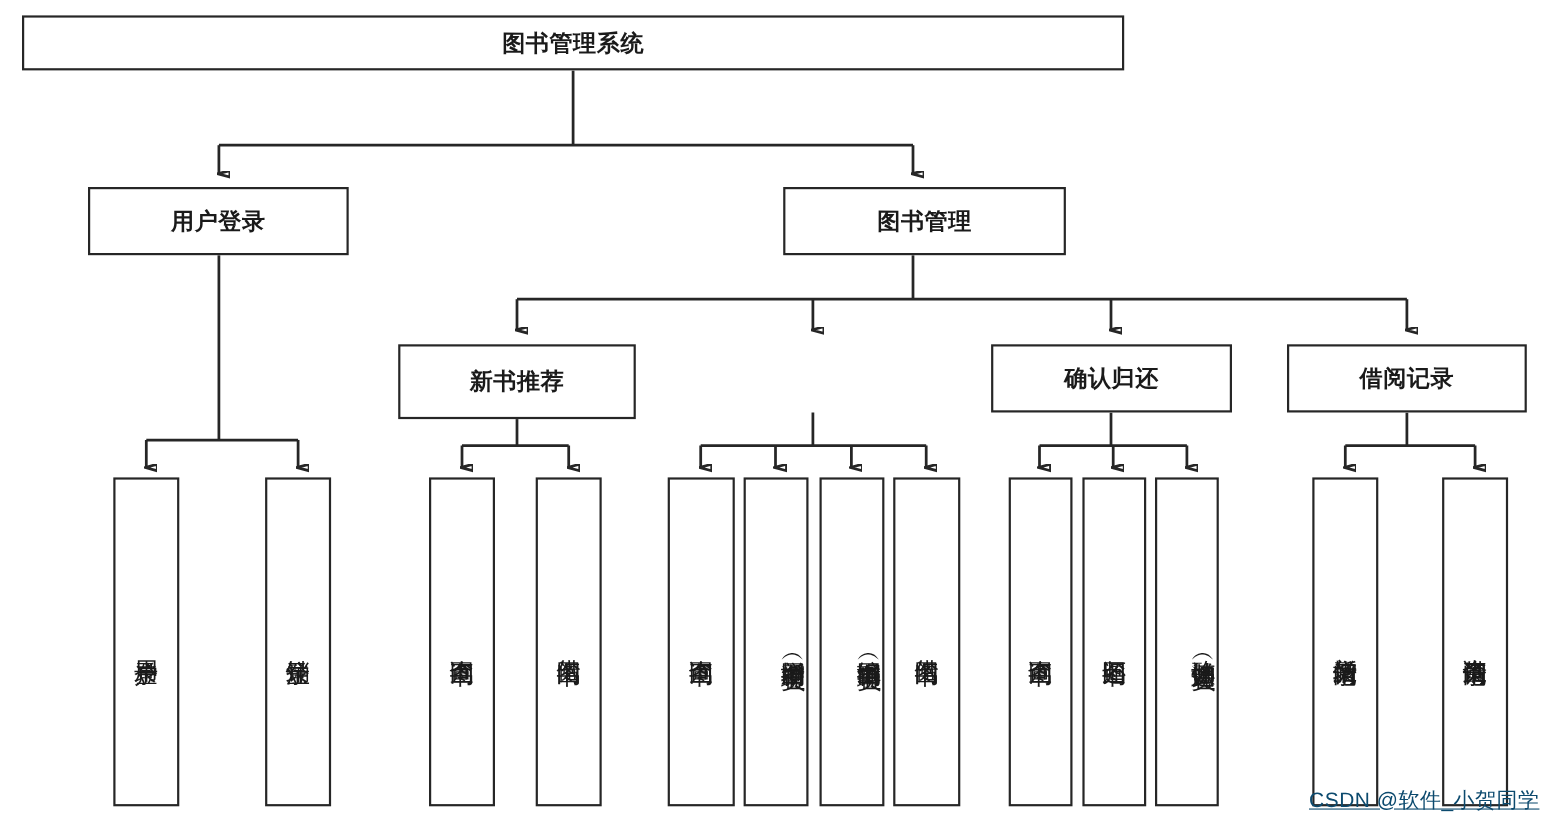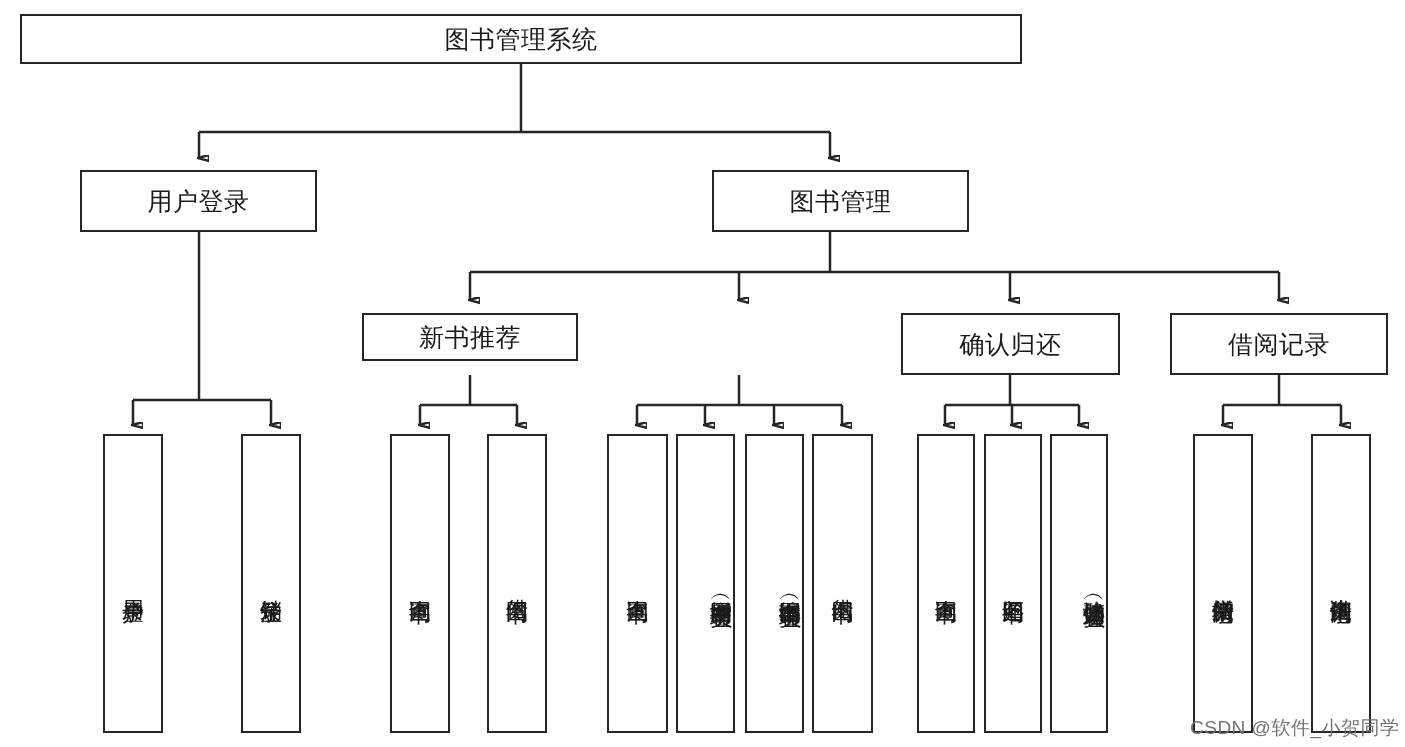--- a/index.html
+++ b/index.html
@@ -21,22 +21,23 @@
     position: absolute;
     box-sizing: border-box;
     border: 2.5px solid #262626;
     background: #ffffff;
     display: flex;
     align-items: center;
     justify-content: center;
     color: #1a1a1a;
   }
   .node.h {
-    font-size: 25px;
+    font-size: 21px;
     letter-spacing: 0.5px;
+    font-weight: bold;
   }
   .node.v {
     writing-mode: vertical-rl;
     text-orientation: upright;
     font-size: 22px;
     line-height: 1.08;
     letter-spacing: 1px;
     white-space: nowrap;
   }
   .node.v .vtext {
@@ -55,23 +56,24 @@
   svg.links path, svg.links line {
     stroke: #262626;
     stroke-width: 2.5;
     fill: none;
   }
   .watermark {
     position: absolute;
     left: 1190px;
     top: 715px;
     font-size: 19px;
-    color: #737373;
+    color: #0c4a6e;
     white-space: nowrap;
     letter-spacing: 0.5px;
+    text-decoration: underline;
   }
 </style>
 </head>
 <body>
 
 <div id="canvas">
 
   <svg class="links" viewBox="0 0 1405 747">
     <defs>
       <marker id="arw" markerWidth="10" markerHeight="12" refX="3" refY="10" orient="auto" markerUnits="userSpaceOnUse">
@@ -124,21 +126,21 @@
     <span>图书管理系统</span>
   </div>
 
   <div class="node h" style="left:80px; top:170px; width:237px; height:62px;">
     <span>用户登录</span>
   </div>
   <div class="node h" style="left:712px; top:170px; width:257px; height:62px;">
     <span>图书管理</span>
   </div>
 
-  <div class="node h" style="left:362px; top:313px; width:216px; height:48px;">
+  <div class="node h" style="left:362px; top:313px; width:216px; height:68px;">
     <span>新书推荐</span>
   </div>
   <div class="node h" style="left:901px; top:313px; width:219px; height:62px;">
     <span>确认归还</span>
   </div>
   <div class="node h" style="left:1170px; top:313px; width:218px; height:62px;">
     <span>借阅记录</span>
   </div>
 
   <div class="node v" style="left:103px; top:434px; width:60px; height:299px;">

